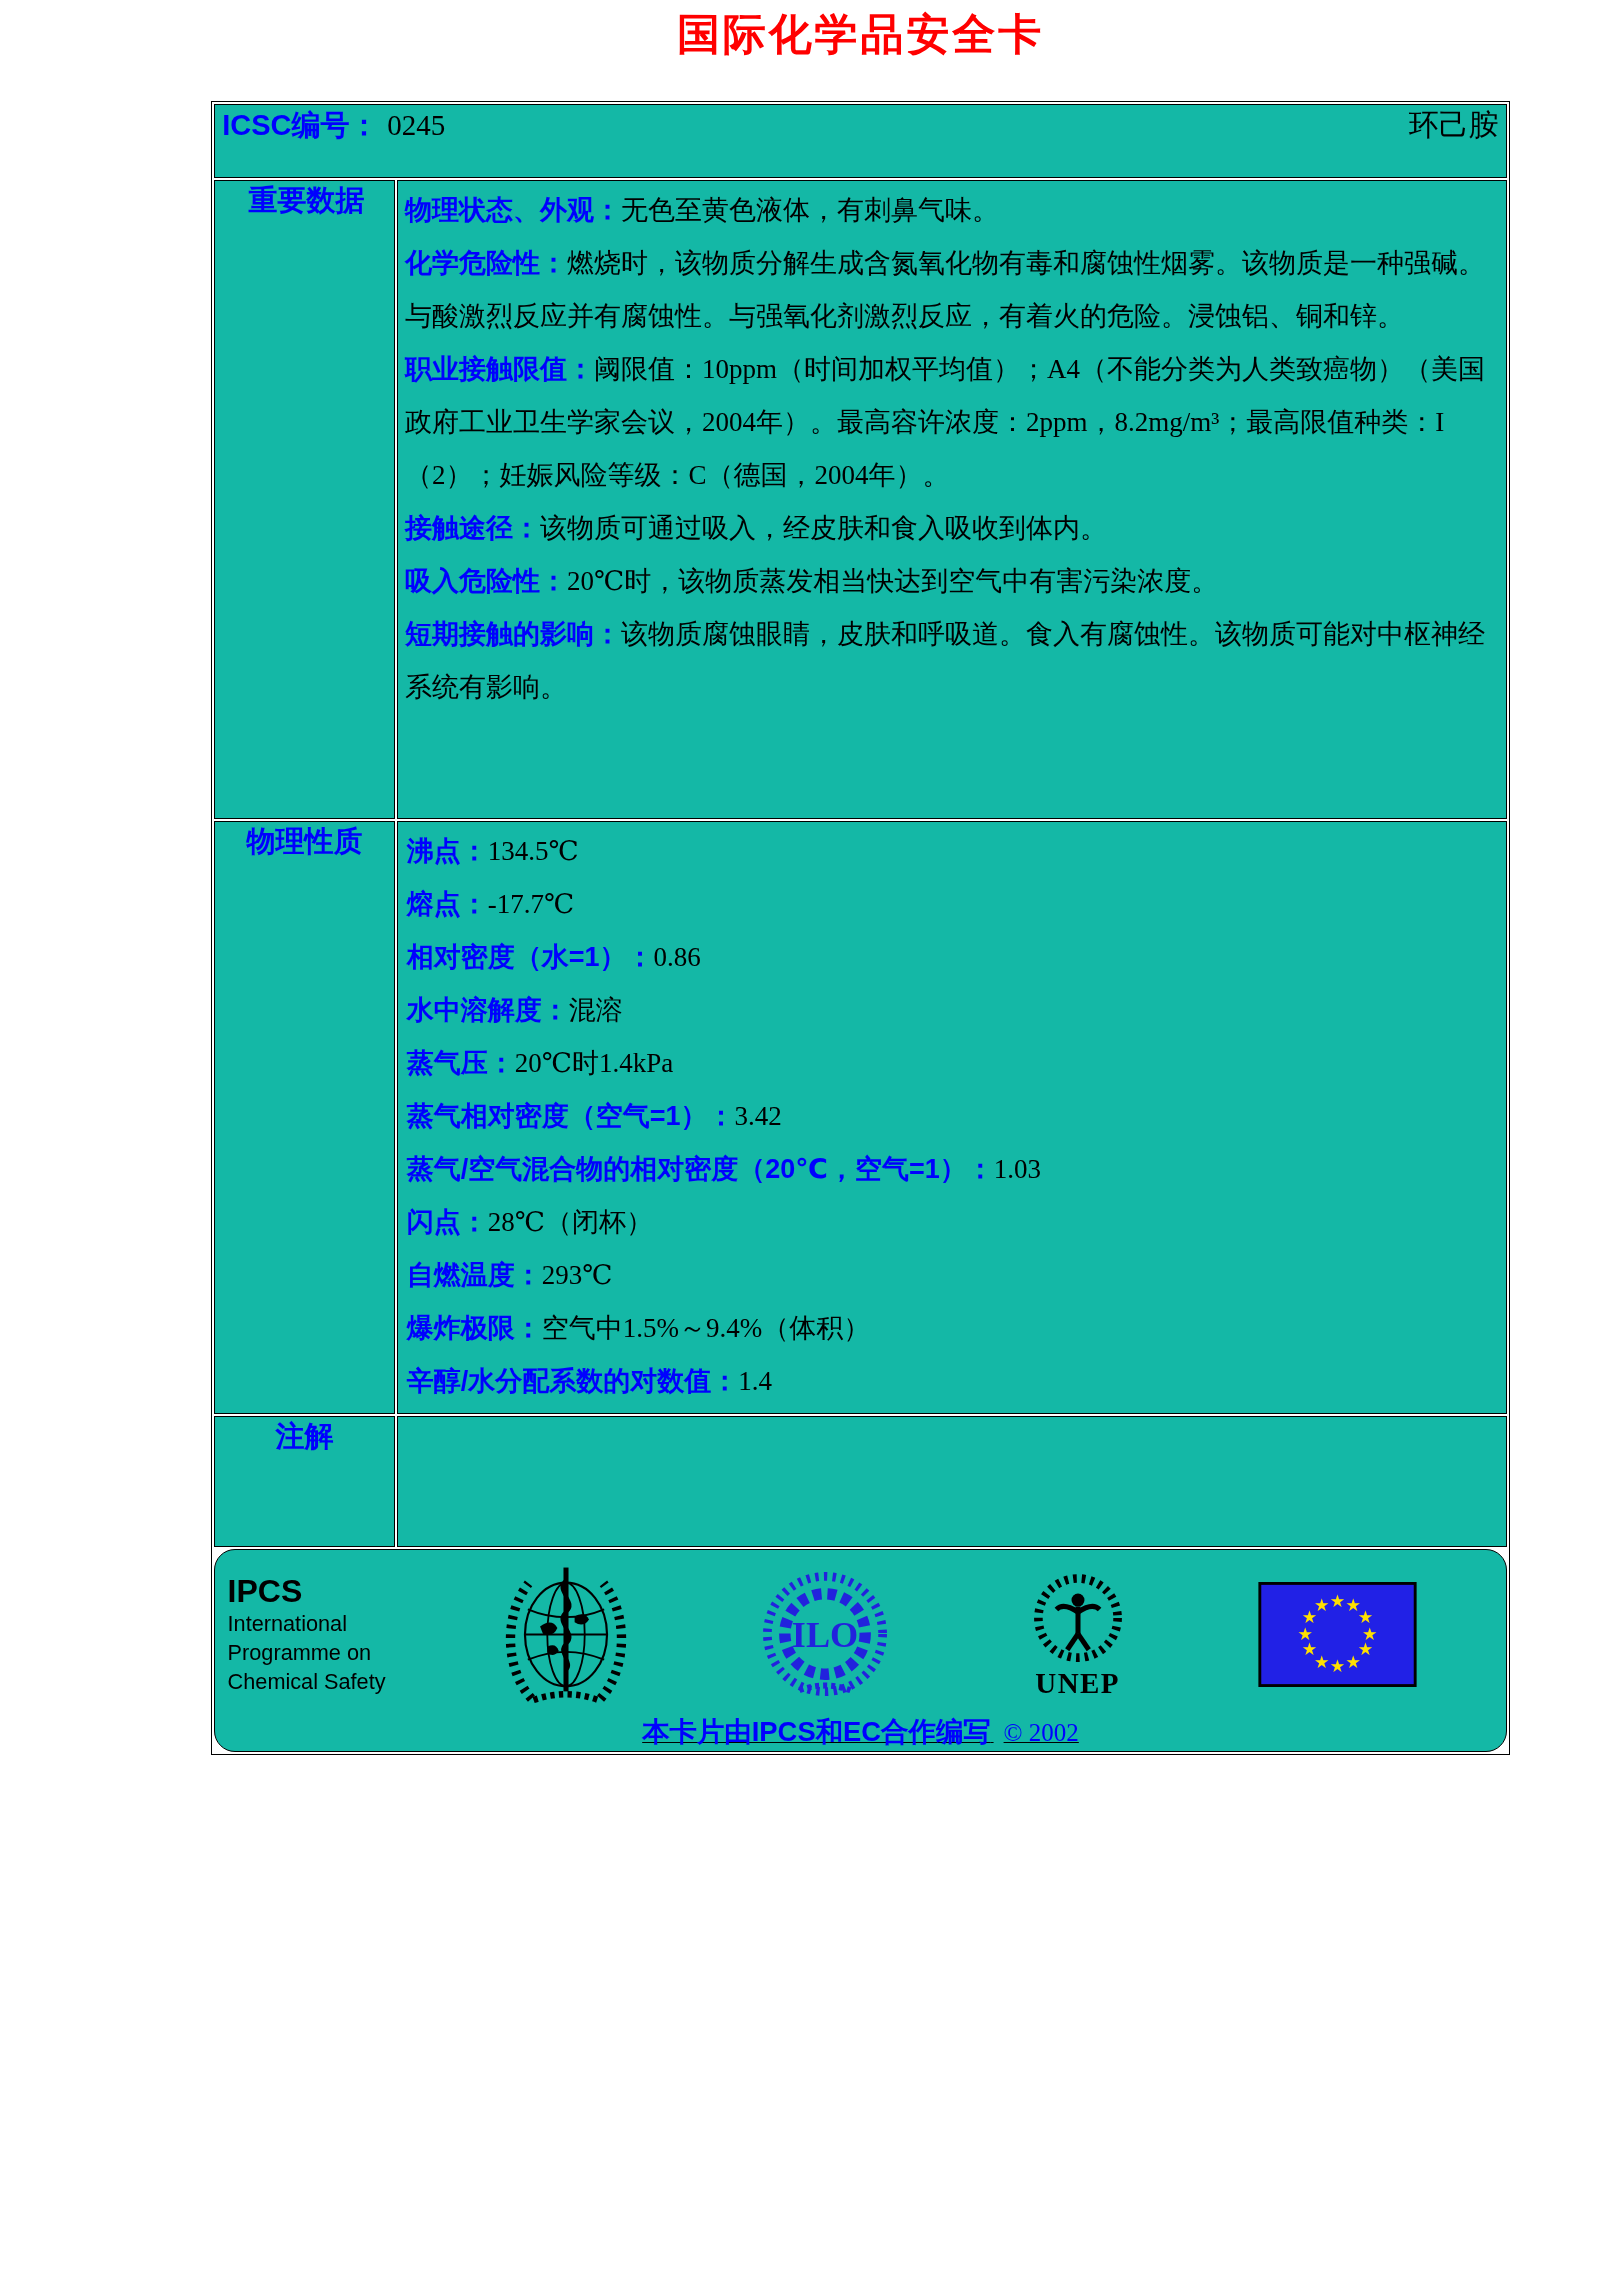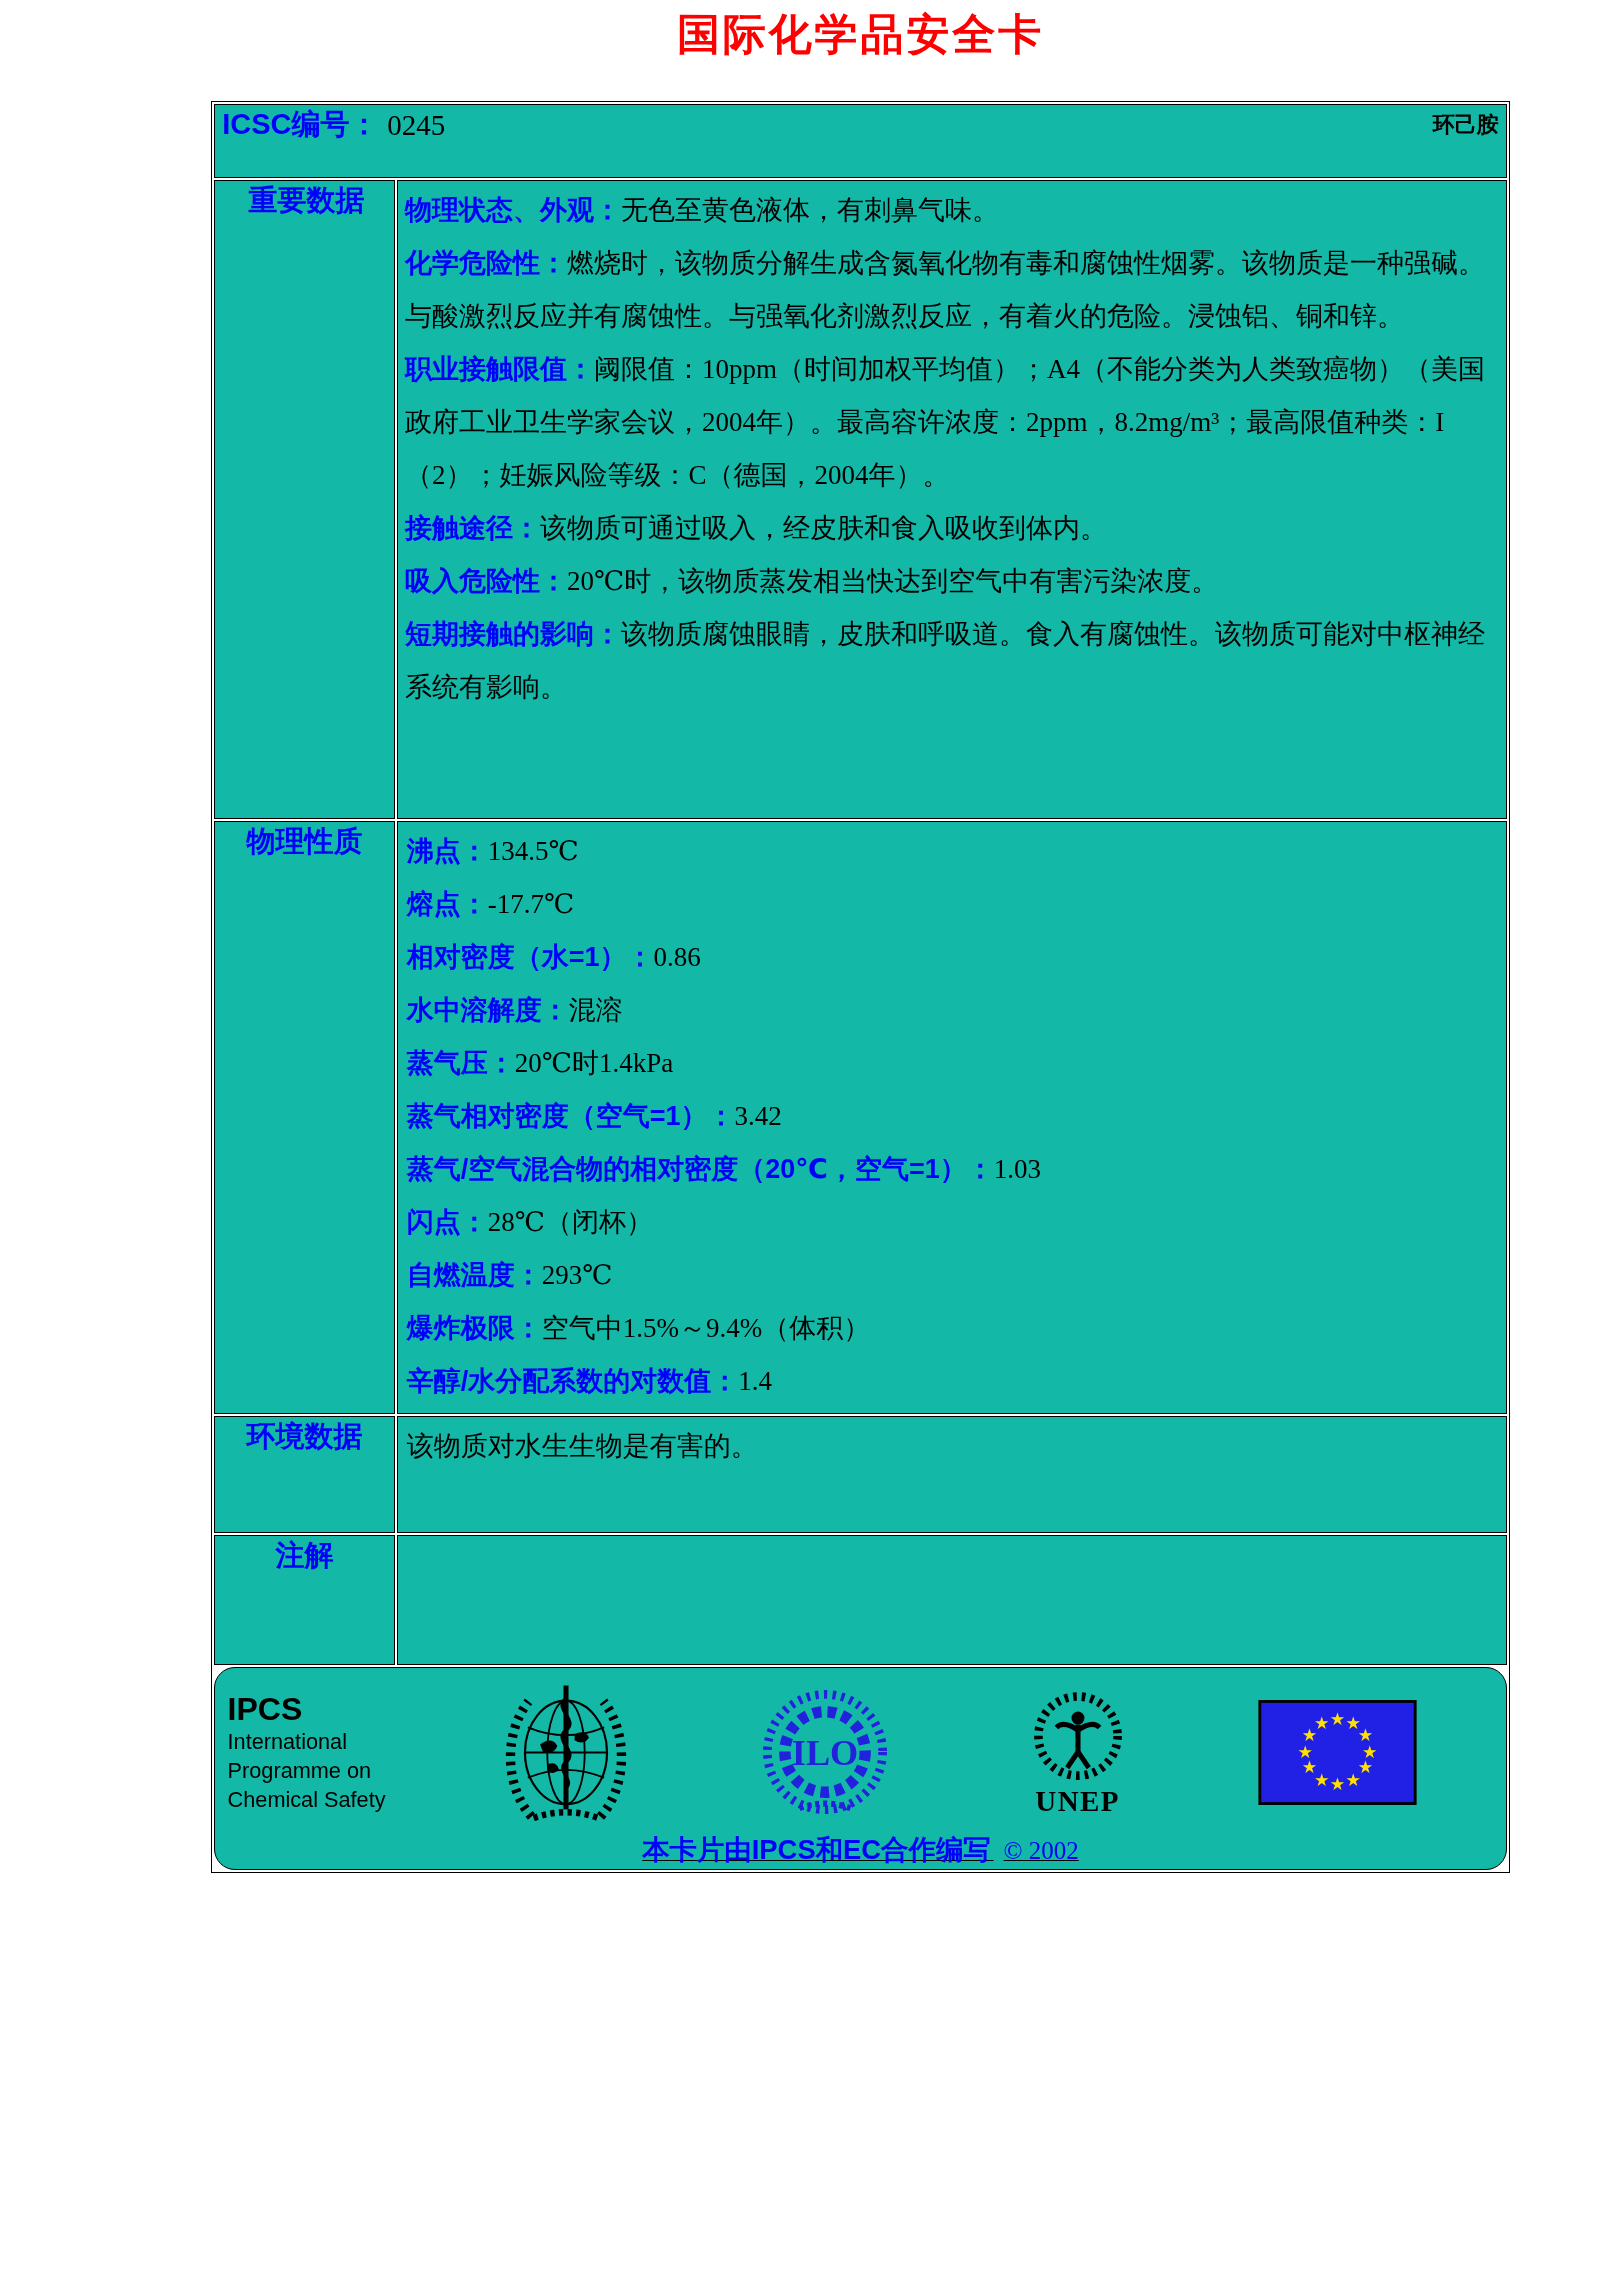--- a/index.html
+++ b/index.html
@@ -27,21 +27,21 @@
   col.c-label { width:181px; }
 
   
   td.head-cell { height:72px; vertical-align:middle; padding:0 7.2px; }
   .head-flex { display:flex; align-items:center; width:100%; }
   .icsc-label {
     font-family:"Liberation Sans","DejaVu Sans",sans-serif;
     font-weight:bold; color:#0000FF; font-size:29px;
   }
   .icsc-number { font-size:29px; color:#000; margin-left:8.7px; }
-  .chem-name { margin-left:auto; font-size:22px; color:#000;font-weight:bold; }
+  .chem-name { margin-left:auto; font-size:30px; color:#000; }
 
   
   td.sec-cell {
     vertical-align:middle; text-align:center;
     font-family:"Liberation Sans","DejaVu Sans",sans-serif;
     font-weight:bold; font-size:29px; color:#0000FF;
     padding:0 2.9px;
   }
   
   td.content-cell { padding:2.9px 10px 4.3px 8.7px; font-size:27px; line-height:53px; }
@@ -141,26 +141,20 @@
         <div class="item"><span class="fld-label">蒸气压：</span><span class="fld-text">20℃时1.4kPa</span></div>
         <div class="item"><span class="fld-label">蒸气相对密度（空气=1）：</span><span class="fld-text">3.42</span></div>
         <div class="item"><span class="fld-label">蒸气/空气混合物的相对密度（20℃，空气=1）：</span><span class="fld-text">1.03</span></div>
         <div class="item"><span class="fld-label">闪点：</span><span class="fld-text">28℃（闭杯）</span></div>
         <div class="item"><span class="fld-label">自燃温度：</span><span class="fld-text">293℃</span></div>
         <div class="item"><span class="fld-label">爆炸极限：</span><span class="fld-text">空气中1.5%～9.4%（体积）</span></div>
         <div class="item"><span class="fld-label">辛醇/水分配系数的对数值：</span><span class="fld-text">1.4</span></div>
       </td>
     </tr>
 
-    <tr>
-      <td class="sec-cell h-env">环境数据</td>
-      <td class="content-cell h-env">
-        <span class="fld-text">该物质对水生生物是有害的。</span>
-      </td>
-    </tr>
 
     <tr>
       <td class="sec-cell h-notes">注解</td>
       <td class="content-cell h-notes">
         <span class="fld-text"></span>
       </td>
     </tr>
 
 
     <tr>

